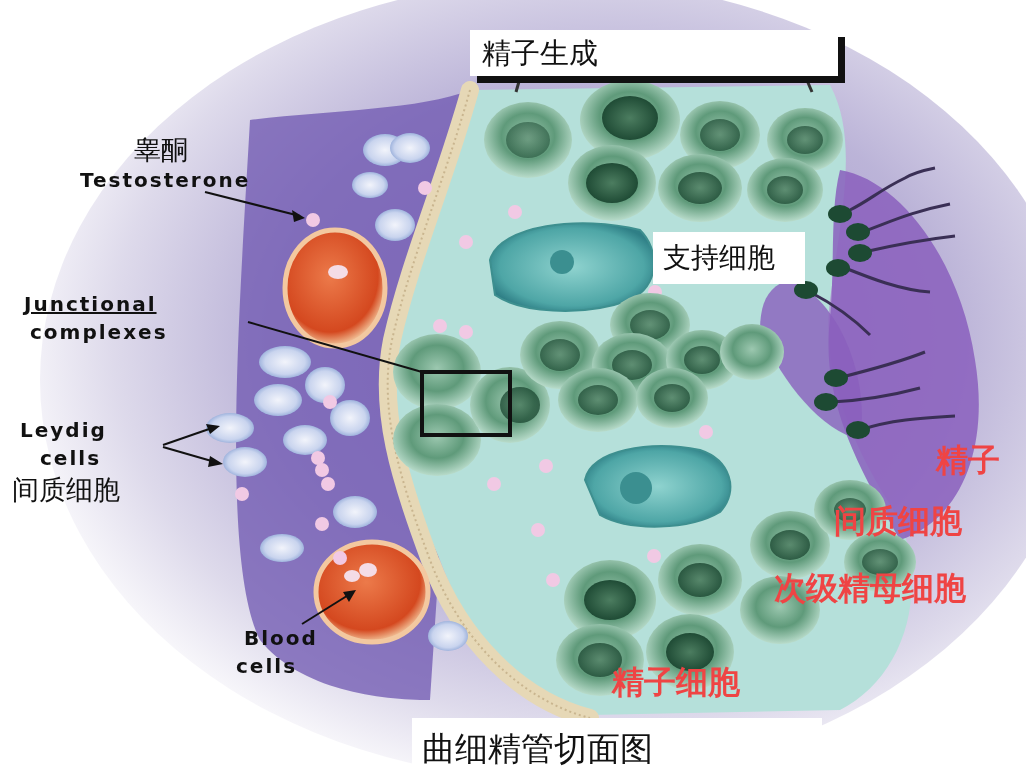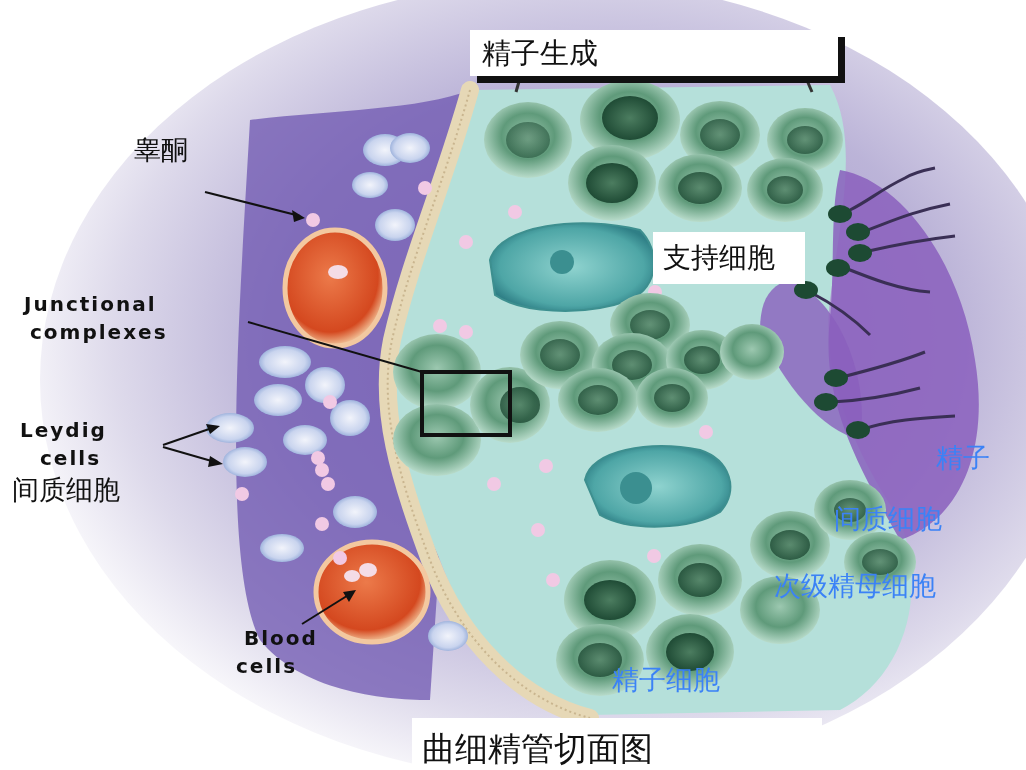--- a/index.html
+++ b/index.html
@@ -2,21 +2,21 @@
 <html><head>
   <meta charset="utf-8">
   <style>
     html, body { margin: 0; padding: 0; }
     body { width: 1026px; height: 770px; position: relative; overflow: hidden; background: #ffffff; font-family: "DejaVu Sans", sans-serif; }
     #stage { position: absolute; left: 0; top: 0; width: 874px; height: 770px; }
     svg.art { position: absolute; left: 0; top: 0; }
     .lbl { position: absolute; white-space: nowrap; line-height: 1; }
     .en { font-family: "DejaVu Sans", sans-serif; font-weight: bold; color: #111; font-size: 20px; letter-spacing: 2px; }
     .zh { font-family: "DejaVu Sans", sans-serif; color: #111; font-size: 27px; }
-    .red { color: #3b82f6; font-size: 27px; font-family: "DejaVu Sans", sans-serif; }
+    .red { color: #ef4444; font-size: 32px; font-family: "DejaVu Sans", sans-serif; font-weight: bold; }
     .box { position: absolute; background: #ffffff; }
     .title-box { left: 470px; top: 30px; width: 368px; height: 46px; box-shadow: 7px 7px 0 #111; }
     .title-box .zh { position: absolute; left: 12px; top: 9px; font-size: 29px; }
     .sertoli-box { left: 653px; top: 232px; width: 152px; height: 52px; }
     .sertoli-box .zh { position: absolute; left: 10px; top: 12px; font-size: 28px; }
     .caption-box { left: 412px; top: 718px; width: 410px; height: 52px; }
     .caption-box .zh { position: absolute; left: 10px; top: 14px; font-size: 33px; }
   </style>
 </head>
 <body>
@@ -221,22 +221,23 @@
 
   <div class="box caption-box">
     <span class="lbl zh">曲细精管切面图</span>
   </div>
 
   <div class="box sertoli-box">
     <span class="lbl zh">支持细胞</span>
   </div>
 
   <span class="lbl zh" style="left:134px; top:136px; font-size:27px;">睾酮</span>
-
-  <span class="lbl en" style="left:24px; top:294px;">Junctional</span>
+  <span class="lbl en" style="left:80px; top:170px;">Testosterone</span>
+
+  <span class="lbl en" style="left:24px; top:294px;text-decoration:underline;">Junctional</span>
   <span class="lbl en" style="left:30px; top:322px;">complexes</span>
 
   <span class="lbl en" style="left:20px; top:420px;">Leydig</span>
   <span class="lbl en" style="left:40px; top:448px;">cells</span>
   <span class="lbl zh" style="left:12px; top:476px;">间质细胞</span>
 
   <span class="lbl en" style="left:244px; top:628px;">Blood</span>
   <span class="lbl en" style="left:236px; top:656px;">cells</span>
 
   <span class="lbl red" style="left:936px; top:444px;">精子</span>

